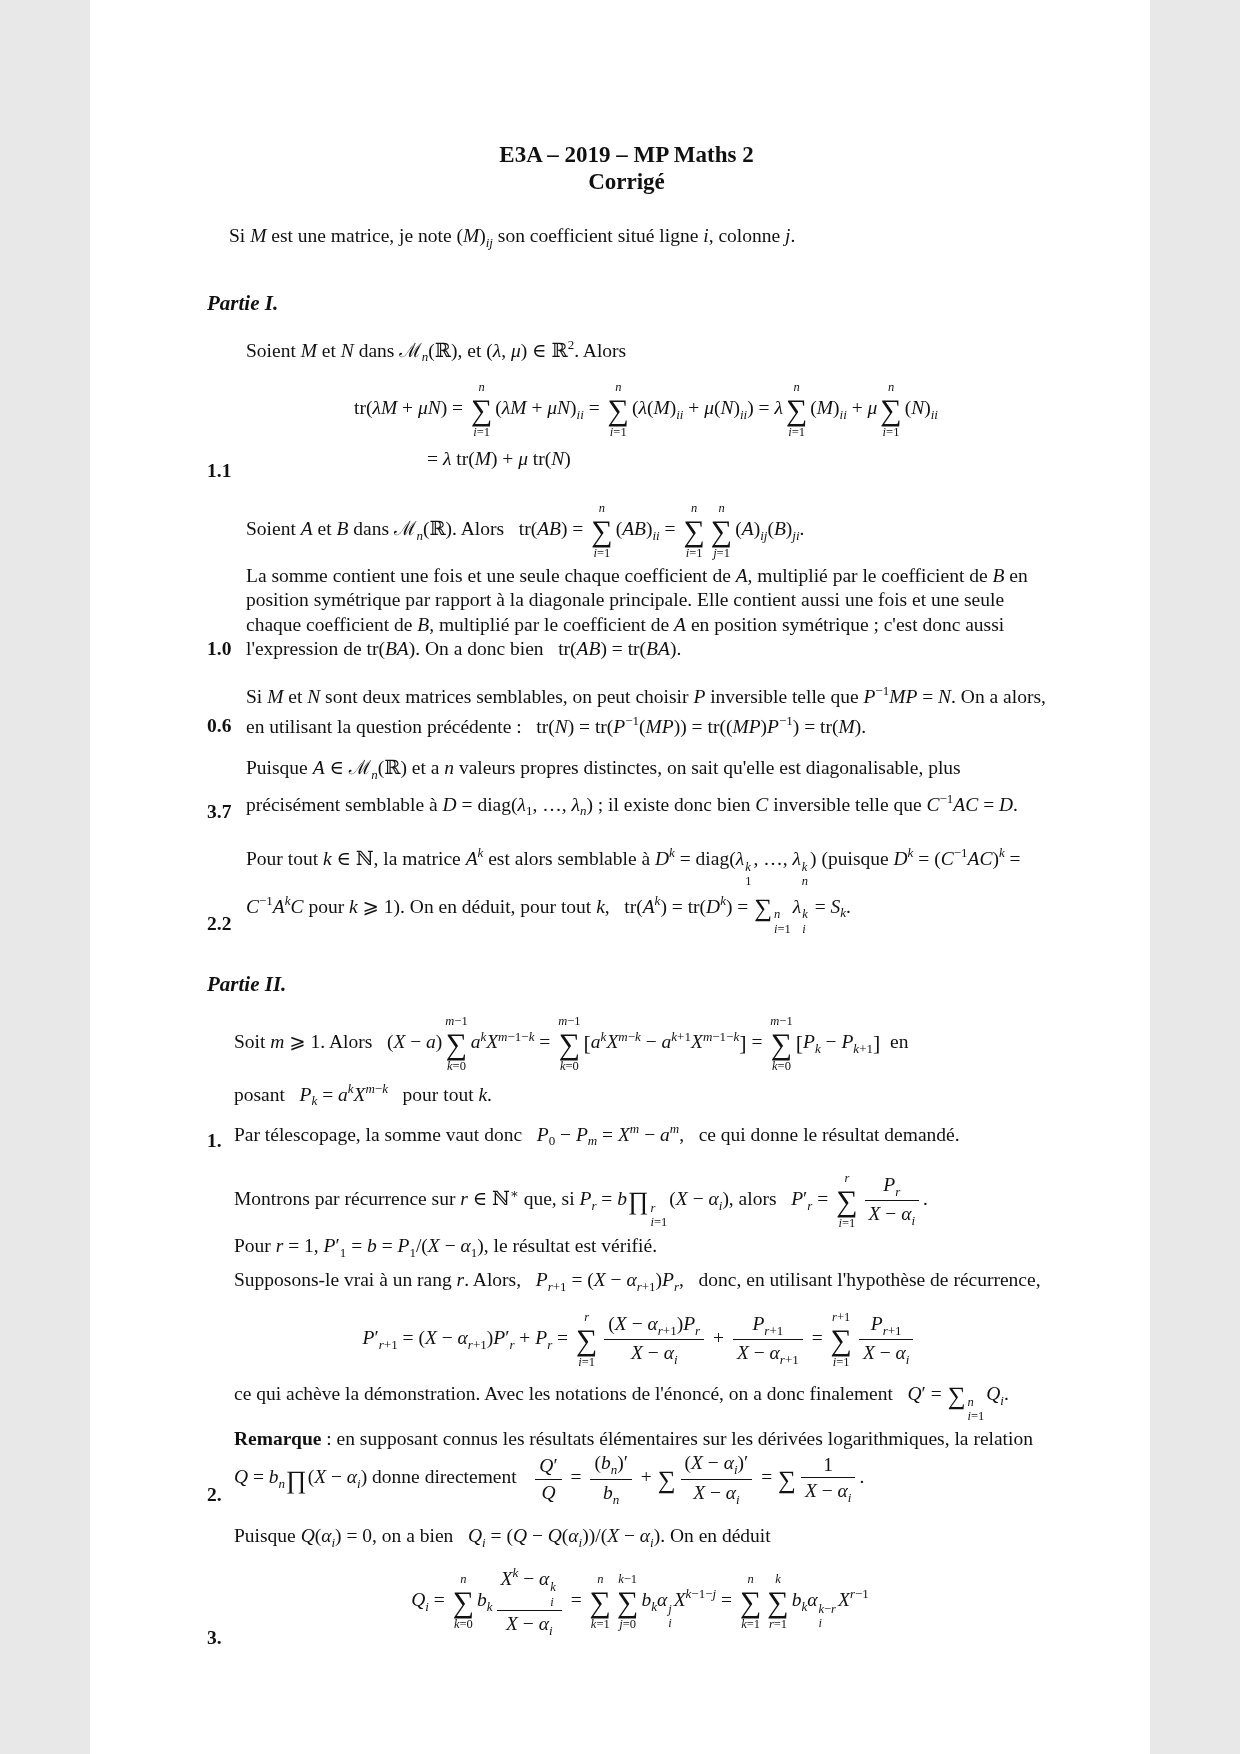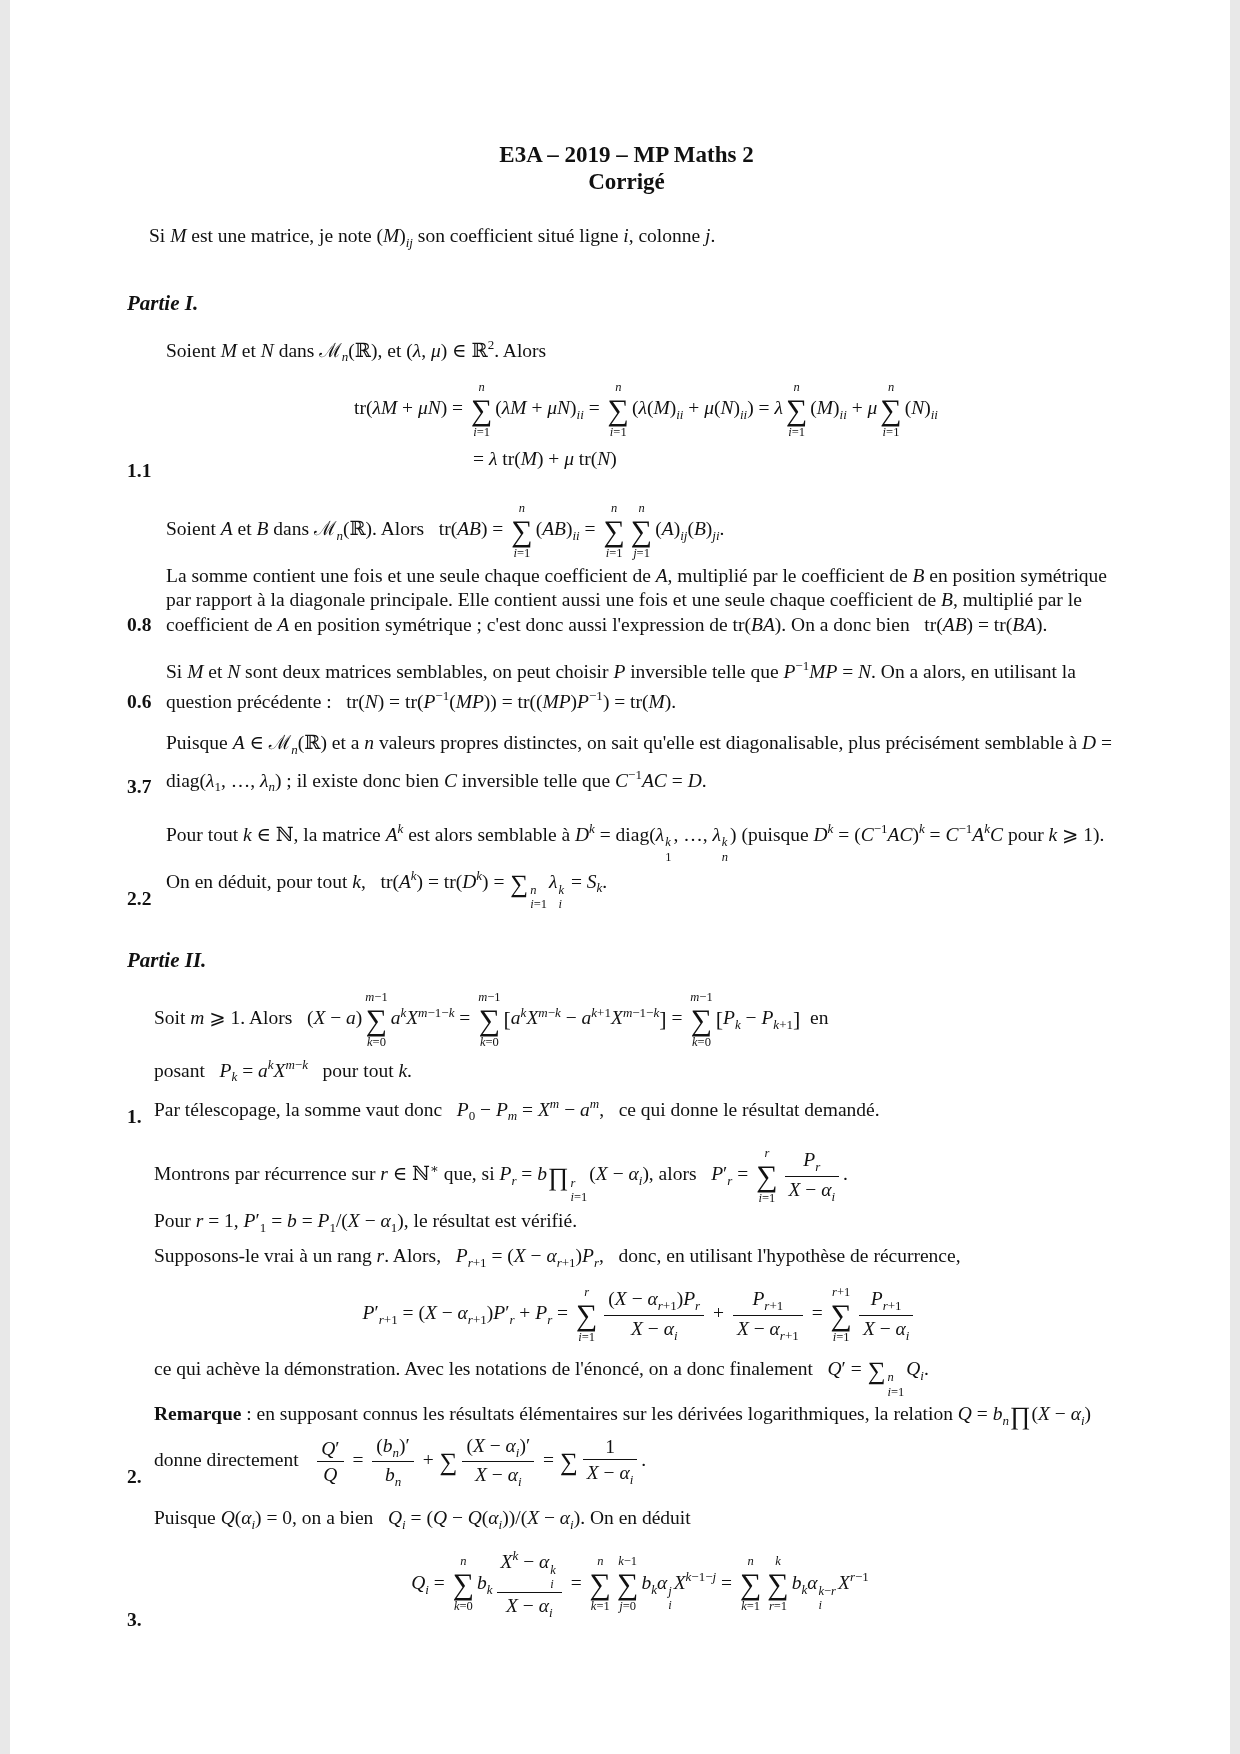--- a/index.html
+++ b/index.html
@@ -1,18 +1,18 @@
 <!DOCTYPE html>
 <html lang="fr"><head>
 <meta charset="utf-8">
 <style>
   html,body{margin:0;padding:0;background:#e8e8e8;}
   .page{
     position:relative;
-    width:1220px;height:1754px;
+    width:1060px;height:1754px;
     margin:0 auto;
     background:#ffffff;
     color:#111111;
     font-family:"Liberation Serif","DejaVu Serif",serif;
     font-size:19.5px;line-height:24.5px;
     box-sizing:border-box;
     padding:141px 104px 0 117px;
     overflow:hidden;
   }
   .title{text-align:center;font-weight:bold;font-size:23px;line-height:27px;margin-bottom:29px;}
@@ -20,21 +20,21 @@
   .part-heading{font-weight:bold;font-size:21px;line-height:25px;margin:36px 0 0 0;font-style:italic;}
   .item{display:flex;margin-top:17px;align-items:flex-end;}
   .lblA{flex:0 0 39px;font-weight:bold;}
   .lblB{flex:0 0 27px;font-weight:bold;}
   .ibody{flex:1;min-width:0;}
   .ibody p{margin:0;}
   .ibody p + p{margin-top:3px;}
   
   .eqd{text-align:center;margin:10px 0 12px 0;}
   .eqgroup{display:inline-block;text-align:left;}
-  .eqline2{margin-left:119px;margin-top:7px;}
+  .eqline2{margin-left:73px;margin-top:7px;}
   
   .sum{display:inline-flex;flex-direction:column;align-items:center;vertical-align:middle;margin:0 3px;line-height:1;}
   .sum .lim{font-size:12.5px;line-height:1.2;}
   .sum .sg{font-size:30px;line-height:1.0;}
   
   .io{font-size:25px;line-height:1;vertical-align:-4px;margin:0 1px;}
   
   .ss{display:inline-flex;flex-direction:column;align-items:flex-start;font-size:12.5px;line-height:1.15;vertical-align:-0.5em;margin:0 2px 0 1px;}
   .ss span{display:block;}
   
@@ -81,21 +81,21 @@
                 <span class="sg">∑</span>
                 <span class="lim"><i>i</i>=1</span>
               </span>(<i>N</i>)<sub><i>ii</i></sub></div>
           <div class="eqline2">= <i>λ</i> tr(<i>M</i>) + <i>μ</i> tr(<i>N</i>)</div>
         </span>
       </div>
     </div>
   </div>
 
   <div class="item">
-    <span class="lblA">0.8</span>
+    <span class="lblA">1.0</span>
     <div class="ibody">
       <p>Soient <i>A</i> et <i>B</i> dans ℳ<sub><i>n</i></sub>(ℝ). Alors&nbsp;&nbsp; tr(<i>AB</i>) = <span class="sum">
             <span class="lim"><i>n</i></span>
             <span class="sg">∑</span>
             <span class="lim"><i>i</i>=1</span>
           </span>(<i>AB</i>)<sub><i>ii</i></sub> = <span class="sum">
             <span class="lim"><i>n</i></span>
             <span class="sg">∑</span>
             <span class="lim"><i>i</i>=1</span>
           </span><span class="sum">

